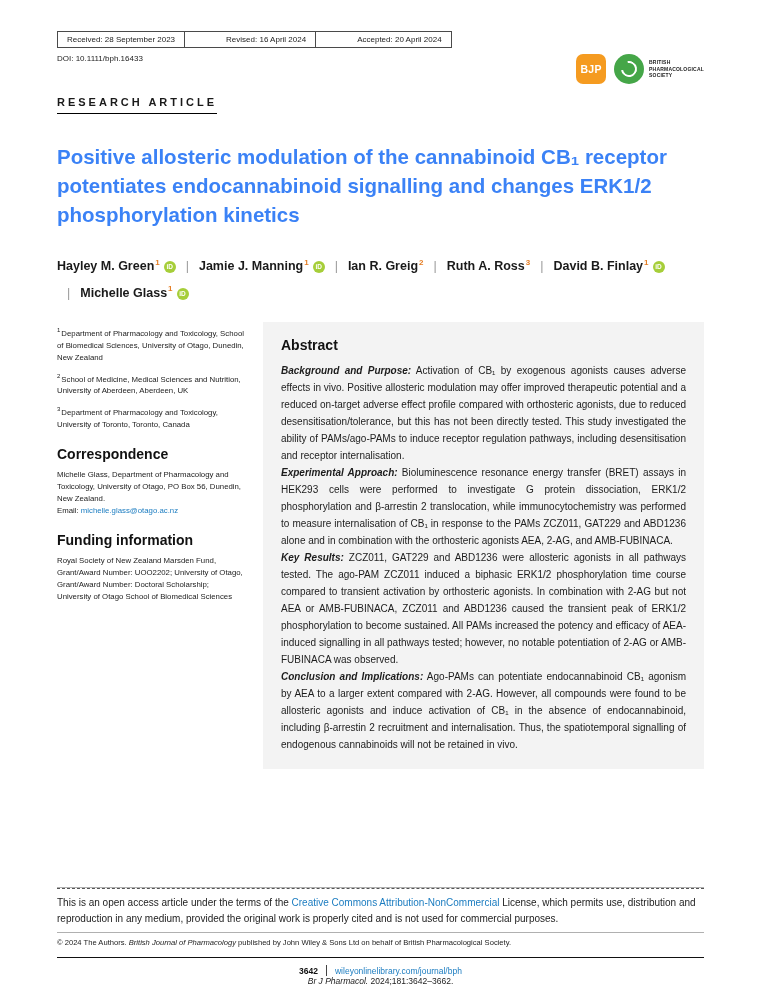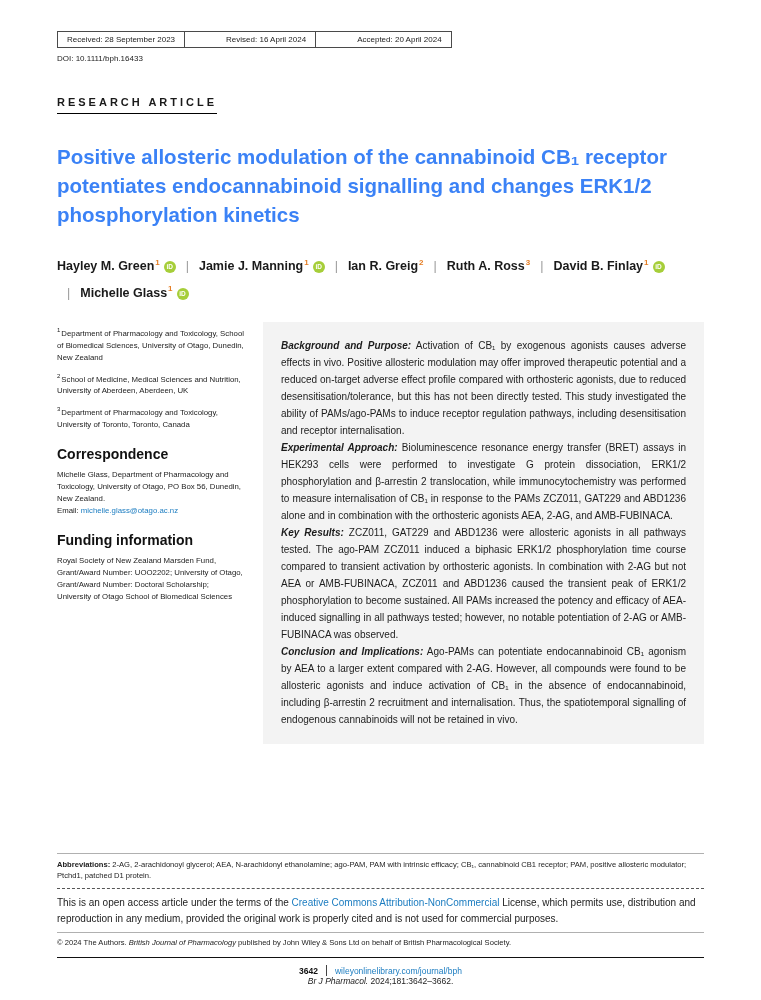--- a/index.html
+++ b/index.html
@@ -110,20 +110,31 @@
 <div class="page">
 
   <div class="header-top">
     <div class="dates-box">
       <span class="cell">Received: 28 September 2023</span>
       <span class="cell">Revised: 16 April 2024</span>
       <span class="cell">Accepted: 20 April 2024</span>
     </div>
     <div class="doi">DOI: 10.1111/bph.16433</div>
 
+    <div class="logos">
+      <div class="bjp-logo">BJP</div>
+      <div class="bps-logo">
+        <div class="bps-mark"></div>
+        <div class="bps-name">
+          <div>BRITISH</div>
+          <div>PHARMACOLOGICAL</div>
+          <div>SOCIETY</div>
+        </div>
+      </div>
+    </div>
 
     <div>
       <span class="article-type">RESEARCH ARTICLE</span>
     </div>
   </div>
 
   <h1 class="title">Positive allosteric modulation of the cannabinoid CB₁ receptor potentiates endocannabinoid signalling and changes ERK1/2 phosphorylation kinetics</h1>
 
   <div class="authors">
     <span class="author"><span>Hayley M. Green</span><sup class="affil-sup">1</sup><span class="orcid">iD</span></span><span class="author-sep">|</span><span class="author"><span>Jamie J. Manning</span><sup class="affil-sup">1</sup><span class="orcid">iD</span></span><span class="author-sep">|</span><span class="author"><span>Ian R. Greig</span><sup class="affil-sup">2</sup></span><span class="author-sep">|</span><span class="author"><span>Ruth A. Ross</span><sup class="affil-sup">3</sup></span><span class="author-sep">|</span><span class="author"><span>David B. Finlay</span><sup class="affil-sup">1</sup><span class="orcid">iD</span></span><span class="author-sep">|</span><span class="author"><span>Michelle Glass</span><sup class="affil-sup">1</sup><span class="orcid">iD</span></span>
@@ -138,31 +149,31 @@
 
       <h4>Correspondence</h4>
       <div>Michelle Glass, Department of Pharmacology and Toxicology, University of Otago, PO Box 56, Dunedin, New Zealand.</div>
       <div><span>Email: </span><a class="link">michelle.glass@otago.ac.nz</a></div>
 
       <h4>Funding information</h4>
       <div>Royal Society of New Zealand Marsden Fund, Grant/Award Number: UOO2202; University of Otago, Grant/Award Number: Doctoral Scholarship; University of Otago School of Biomedical Sciences</div>
     </div>
 
     <div class="abstract-box">
+      <h2>Abstract</h2>
       <p class="abs-p"><strong>Background and Purpose:</strong><span> Activation of CB₁ by exogenous agonists causes adverse effects in vivo. Positive allosteric modulation may offer improved therapeutic potential and a reduced on-target adverse effect profile compared with orthosteric agonists, due to reduced desensitisation/tolerance, but this has not been directly tested. This study investigated the ability of PAMs/ago-PAMs to induce receptor regulation pathways, including desensitisation and receptor internalisation.</span></p>
       <p class="abs-p"><strong>Experimental Approach:</strong><span> Bioluminescence resonance energy transfer (BRET) assays in HEK293 cells were performed to investigate G protein dissociation, ERK1/2 phosphorylation and β-arrestin 2 translocation, while immunocytochemistry was performed to measure internalisation of CB₁ in response to the PAMs ZCZ011, GAT229 and ABD1236 alone and in combination with the orthosteric agonists AEA, 2-AG, and AMB-FUBINACA.</span></p>
       <p class="abs-p"><strong>Key Results:</strong><span> ZCZ011, GAT229 and ABD1236 were allosteric agonists in all pathways tested. The ago-PAM ZCZ011 induced a biphasic ERK1/2 phosphorylation time course compared to transient activation by orthosteric agonists. In combination with 2-AG but not AEA or AMB-FUBINACA, ZCZ011 and ABD1236 caused the transient peak of ERK1/2 phosphorylation to become sustained. All PAMs increased the potency and efficacy of AEA-induced signalling in all pathways tested; however, no notable potentiation of 2-AG or AMB-FUBINACA was observed.</span></p>
       <p class="abs-p"><strong>Conclusion and Implications:</strong><span> Ago-PAMs can potentiate endocannabinoid CB₁ agonism by AEA to a larger extent compared with 2-AG. However, all compounds were found to be allosteric agonists and induce activation of CB₁ in the absence of endocannabinoid, including β-arrestin 2 recruitment and internalisation. Thus, the spatiotemporal signalling of endogenous cannabinoids will not be retained in vivo.</span></p>
     </div>
 
   </div>
 
   <div class="bottom">
     <div class="rule-solid" style="margin-top:16px;"></div>
-    <p class="abbrev"><strong>Abbreviations:</strong><span> 2-AG, 2-arachidonoyl glycerol; AEA, N-arachidonyl ethanolamine; ago-PAM, PAM with intrinsic efficacy; CB₁, cannabinoid CB1 receptor; PAM, positive allosteric modulator; Ptchd1, patched D1 protein.</span></p>
     <div class="rule-dashed"></div>
     <p class="license"><span>This is an open access article under the terms of the </span><a class="link">Creative Commons Attribution-NonCommercial</a><span> License, which permits use, distribution and reproduction in any medium, provided the original work is properly cited and is not used for commercial purposes.</span></p>
     <div class="rule-solid"></div>
     <p class="copyright"><span>© 2024 The Authors. </span><i>British Journal of Pharmacology</i><span> published by John Wiley &amp; Sons Ltd on behalf of British Pharmacological Society.</span></p>
 
     <div class="footer-bar">
       <div class="footer-left">
         <span class="page-num">3642</span>
         <span class="vline"></span>
         <a class="link">wileyonlinelibrary.com/journal/bph</a>

